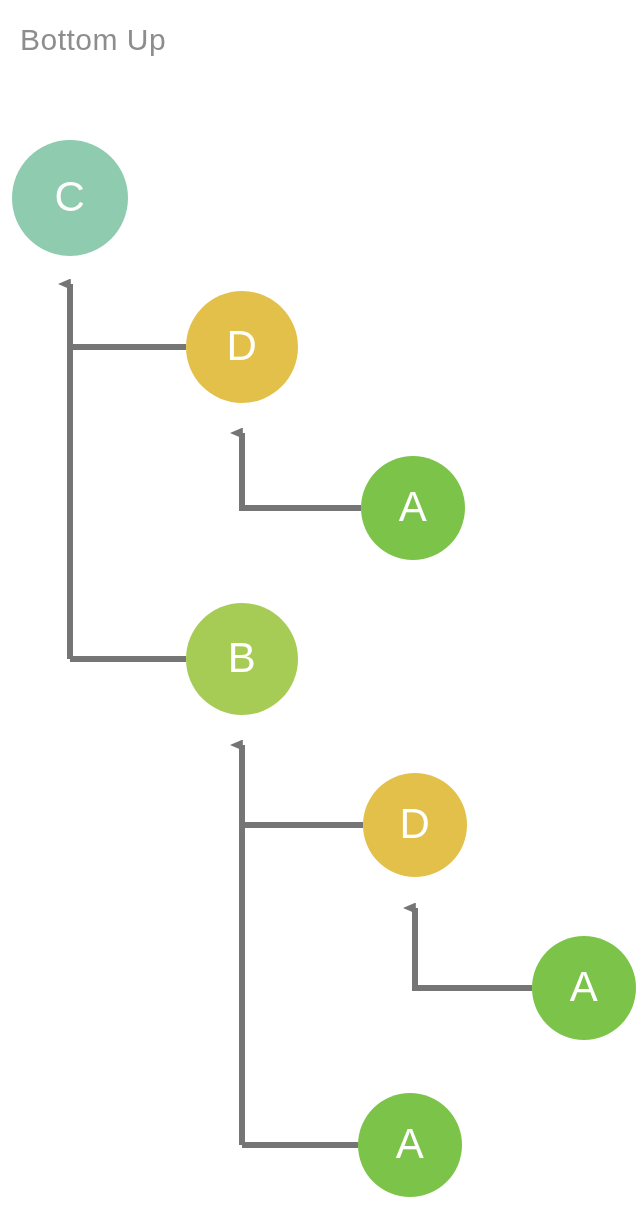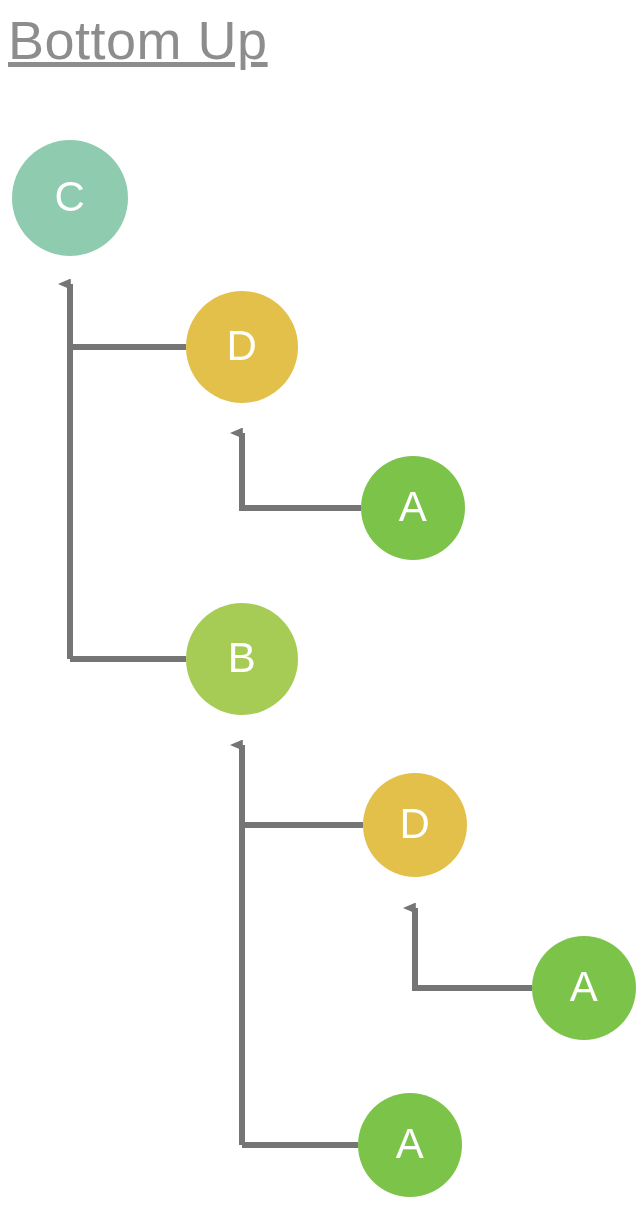--- a/index.html
+++ b/index.html
@@ -14,29 +14,28 @@
   }
   #canvas {
     position: relative;
     width: 642px;
     height: 1206px;
     background: #ffffff;
     overflow: hidden;
   }
   #diagram-title {
     position: absolute;
-    left: 8px;
+    left: 20px;
     top: 12px;
-    font-size: 54px;
+    font-size: 30px;
     font-weight: 400;
     color: #8d8d8d;
     letter-spacing: 0.5px;
     line-height: 56px;
     white-space: nowrap;
-    text-decoration: underline;
   }
   #edge-layer {
     position: absolute;
     left: 0;
     top: 0;
     width: 642px;
     height: 1206px;
   }
   .graph-node {
     position: absolute;

